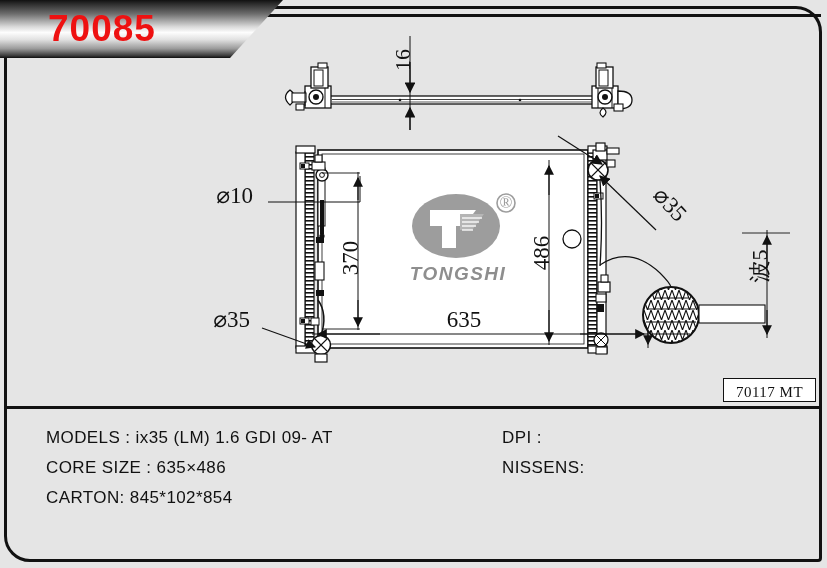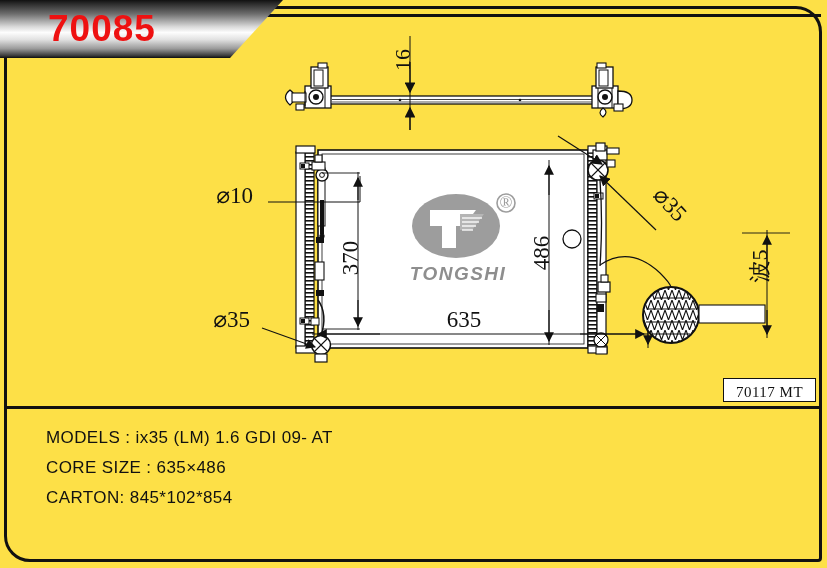--- a/index.html
+++ b/index.html
@@ -4,21 +4,21 @@
 <style>
   * { box-sizing: border-box; }
   html, body {
     margin: 0; padding: 0;
     background: #ffffff;
     font-family: "Liberation Sans", sans-serif;
   }
   #page {
     position: relative;
     width: 827px; height: 568px;
-    background: #fde047;
+    background: #e5e5e5;
     overflow: hidden;
   }
   
   #outer-frame {
     position: absolute;
     left: 4px; top: 6px;
     width: 818px; height: 556px;
     border: 3px solid #111;
     border-radius: 26px 26px 4px 26px;
     background: transparent;
@@ -331,16 +331,18 @@
 
   <div id="panel-divider"></div>
 
   <div id="info-panel">
     <div class="info-col" id="info-col-left">
       <div class="info-line">MODELS : ix35 (LM) 1.6 GDI 09- AT</div>
       <div class="info-line">CORE SIZE : 635×486</div>
       <div class="info-line">CARTON: 845*102*854</div>
     </div>
     <div class="info-col" id="info-col-right">
+      <div class="info-line">DPI :</div>
+      <div class="info-line">NISSENS:</div>
     </div>
   </div>
 
 </div>
 
 </body></html>

